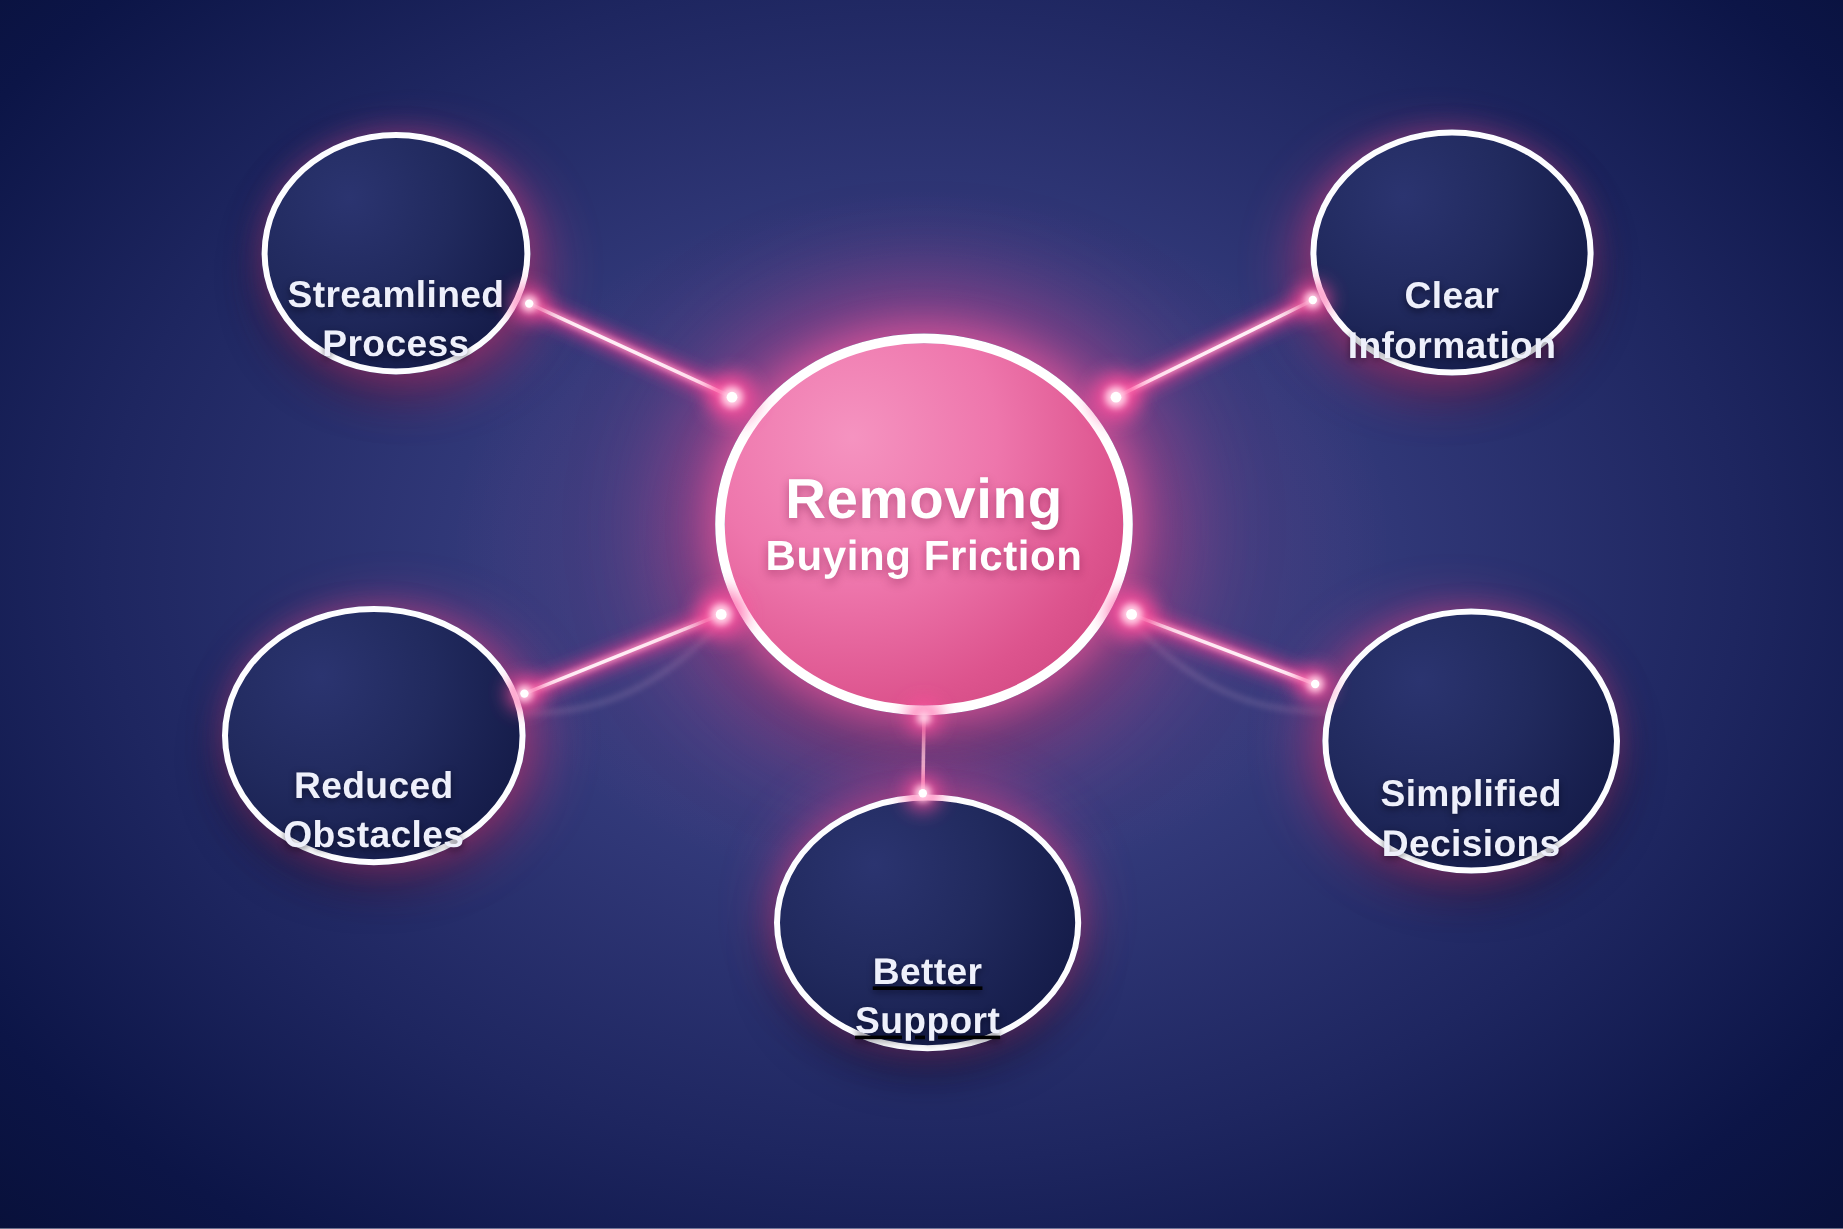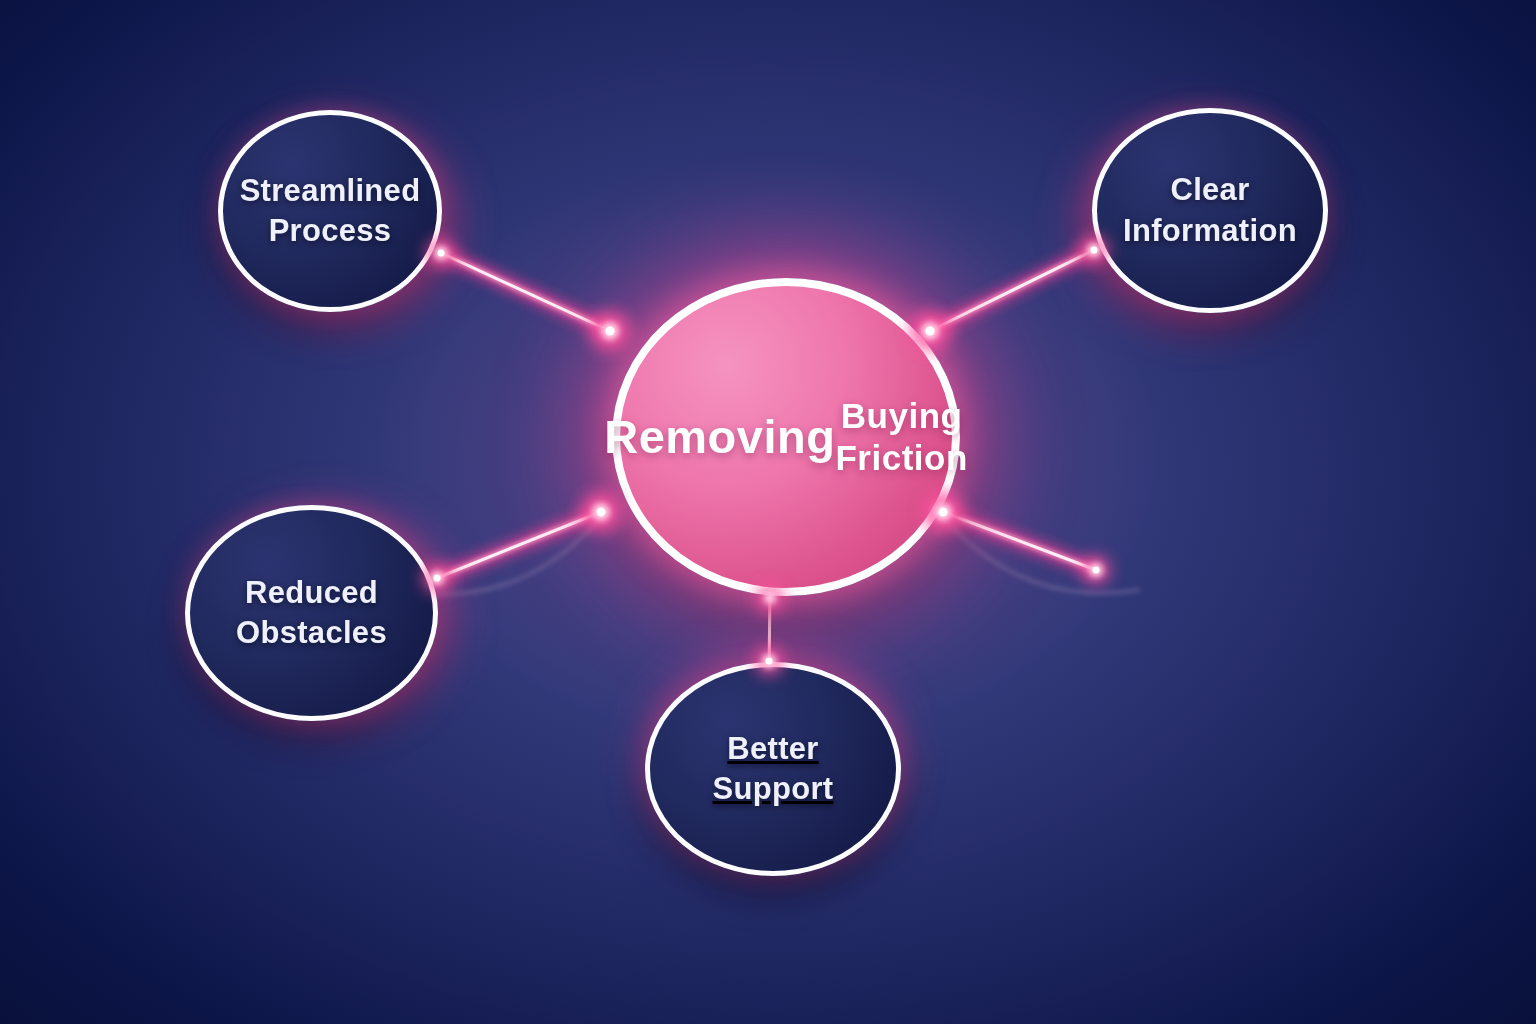--- a/index.html
+++ b/index.html
@@ -33,46 +33,48 @@
     justify-content: center;
     text-align: center;
     box-sizing: border-box;
   }
   .satellite {
     border: 5px solid #fdfdff;
     background: radial-gradient(circle at 32% 26%, #2b3470 0%, #212a5e 42%, #161d4b 78%, #121840 100%);
     box-shadow:
       0 18px 34px rgba(4, 8, 28, 0.55),
       0 0 26px rgba(255, 90, 160, 0.35);
+    align-items: flex-end;
   }
   .satellite .label {
     color: #eef0fb;
     font-size: 31px;
     font-weight: 600;
     line-height: 1.3;
     letter-spacing: 0.3px;
     white-space: pre-line;
     text-shadow: 0 2px 6px rgba(0, 2, 18, 0.55);
   }
   .glow-br { box-shadow: 14px 12px 44px rgba(255,70,150,0.45), 0 18px 34px rgba(4,8,28,0.55), 0 0 22px rgba(255,90,160,0.30); }
   .glow-bl { box-shadow: -14px 12px 44px rgba(255,70,150,0.45), 0 18px 34px rgba(4,8,28,0.55), 0 0 22px rgba(255,90,160,0.30); }
   .glow-r  { box-shadow: 16px 2px 44px rgba(255,70,150,0.45), 0 18px 34px rgba(4,8,28,0.55), 0 0 22px rgba(255,90,160,0.30); }
   .glow-l  { box-shadow: -16px 2px 44px rgba(255,70,150,0.45), 0 18px 34px rgba(4,8,28,0.55), 0 0 22px rgba(255,90,160,0.30); }
   .glow-t  { box-shadow: 0 -12px 44px rgba(255,70,150,0.45), 0 18px 34px rgba(4,8,28,0.55), 0 0 22px rgba(255,90,160,0.30); text-decoration: underline; }
   .center-node {
-    left: 612px;
+    left: 596px;
     top: 278px;
     width: 348px;
     height: 318px;
     border: 8px solid #ffffff;
     background: radial-gradient(circle at 32% 26%, #f593c0 0%, #ee76ac 38%, #dd548e 70%, #c73e78 100%);
     box-shadow:
       0 0 85px 28px rgba(255, 75, 155, 0.55),
       0 0 30px 6px rgba(255, 120, 180, 0.55),
       0 26px 55px rgba(5, 8, 30, 0.45);
+    flex-direction: column;
   }
   .center-node .line1 {
     color: #ffffff;
     font-size: 47px;
     font-weight: 700;
     letter-spacing: 0.5px;
     line-height: 1.15;
     text-shadow: 0 3px 8px rgba(110, 15, 60, 0.40);
   }
   .center-node .line2 {
@@ -146,20 +148,24 @@
 Information</span>
   </div>
   <div class="node satellite n-reduced glow-r">
     <span class="label">Reduced
 Obstacles</span>
   </div>
   <div class="node satellite n-better glow-t">
     <span class="label">Better
 Support</span>
   </div>
+  <div class="node satellite n-simplified glow-l">
+    <span class="label">Simplified
+Decisions</span>
+  </div>
 
   <svg class="layer" viewBox="0 0 1536 1024">
     <defs>
       <filter id="blurC" x="-80%" y="-80%" width="260%" height="260%">
           <feGaussianBlur stdDeviation="8"></feGaussianBlur>
         </filter>
       <filter id="blurD" x="-80%" y="-80%" width="260%" height="260%">
           <feGaussianBlur stdDeviation="3"></feGaussianBlur>
         </filter>
     </defs>

